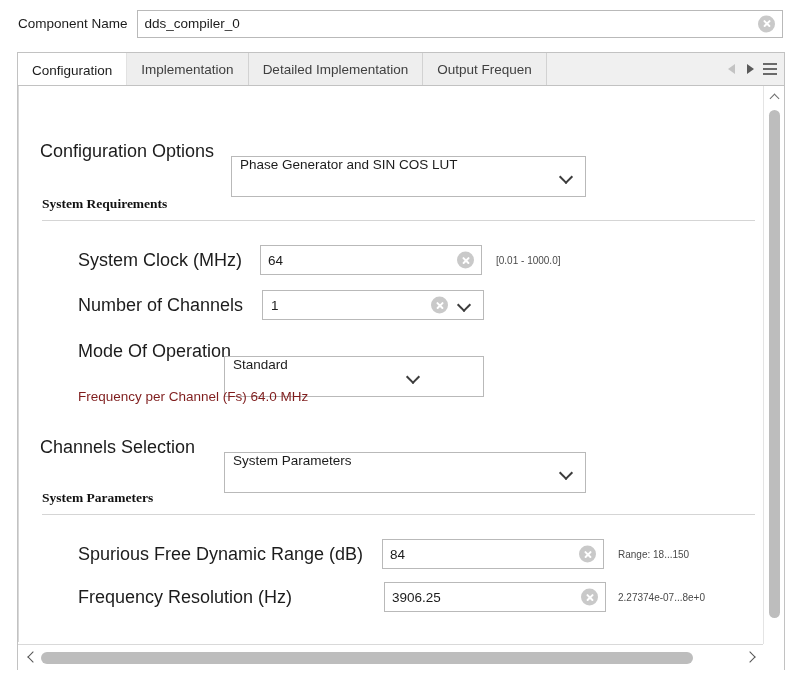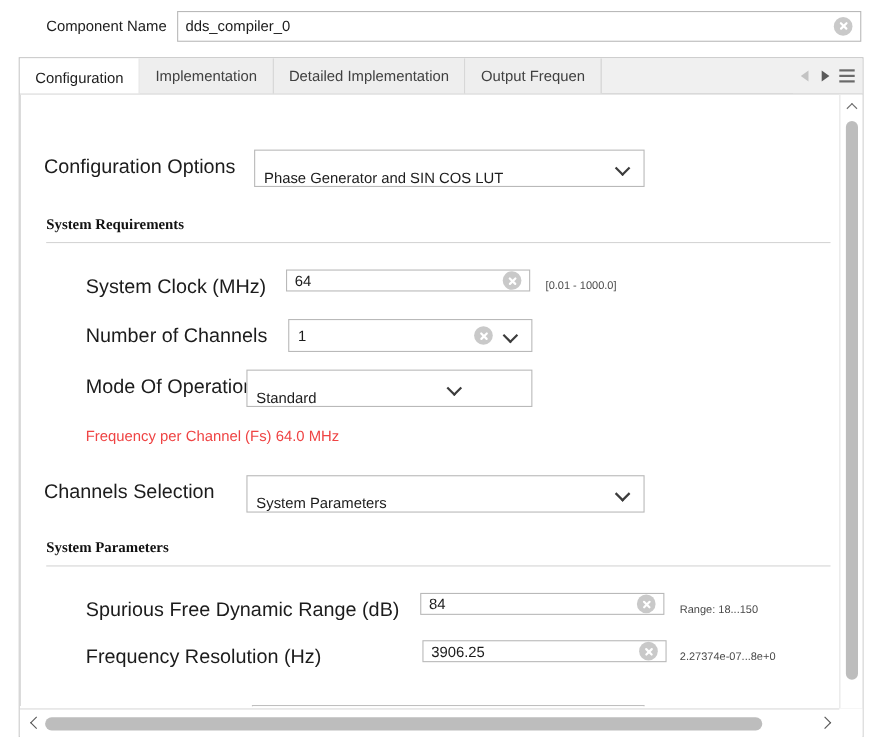--- a/index.html
+++ b/index.html
@@ -26,21 +26,20 @@
     width: 802px; height: 47px;
     display: flex;
     align-items: center;
     padding-left: 18px;
   }
   .comp-label {
     font-size: 13.5px;
     color: #1c1c1c;
     white-space: nowrap;
     margin-right: 9px;
-    margin-left: 24px;
   }
   .comp-field {
     position: relative;
     flex: 1;
     height: 28px;
     margin-right: 19px;
     background: #ffffff;
     border: 1px solid #b9b9b9;
   }
   .comp-field input {
@@ -186,21 +185,21 @@
     align-items: center;
     height: 29px;
   }
   .lbl {
     font-size: 18px;
     color: #1c1c1c;
     white-space: nowrap;
   }
   .static-text {
     font-size: 13.5px;
-    color: #ef4444;
+    color: #7f1d1d;
     white-space: nowrap;
   }
   .hint {
     font-size: 10px;
     color: #4a4a4a;
     white-space: nowrap;
   }
 
   
   .sect {
@@ -215,45 +214,46 @@
   }
   .sect-rule {
     position: absolute;
     height: 1px;
     background: #d5d5d5;
   }
 
   
   .tbox {
     position: relative;
-    height: 20px;
+    height: 30px;
     background: #ffffff;
     border: 1px solid #b9b9b9;
   }
   .tbox input {
     position: absolute;
     left: 0; top: 0;
     width: 100%; height: 100%;
     border: 0; outline: none;
     background: transparent;
     padding: 0 28px 0 7px;
     font-family: "Liberation Sans", sans-serif;
     font-size: 13.5px;
     color: #1c1c1c;
   }
 
   
   .combo {
     position: relative;
-    height: 34px;
+    height: 41px;
     background: #ffffff;
     border: 1px solid #b9b9b9;
     display: flex;
-    align-items: flex-end;
-    cursor: pointer;
+    align-items: flex-start;
+    cursor: pointer;
+    margin-top: 20px;
   }
   .combo .cval {
     padding-left: 8px;
     font-size: 13.5px;
     color: #1c1c1c;
     white-space: nowrap;
     overflow: hidden;
   }
   .chev {
     position: absolute;

